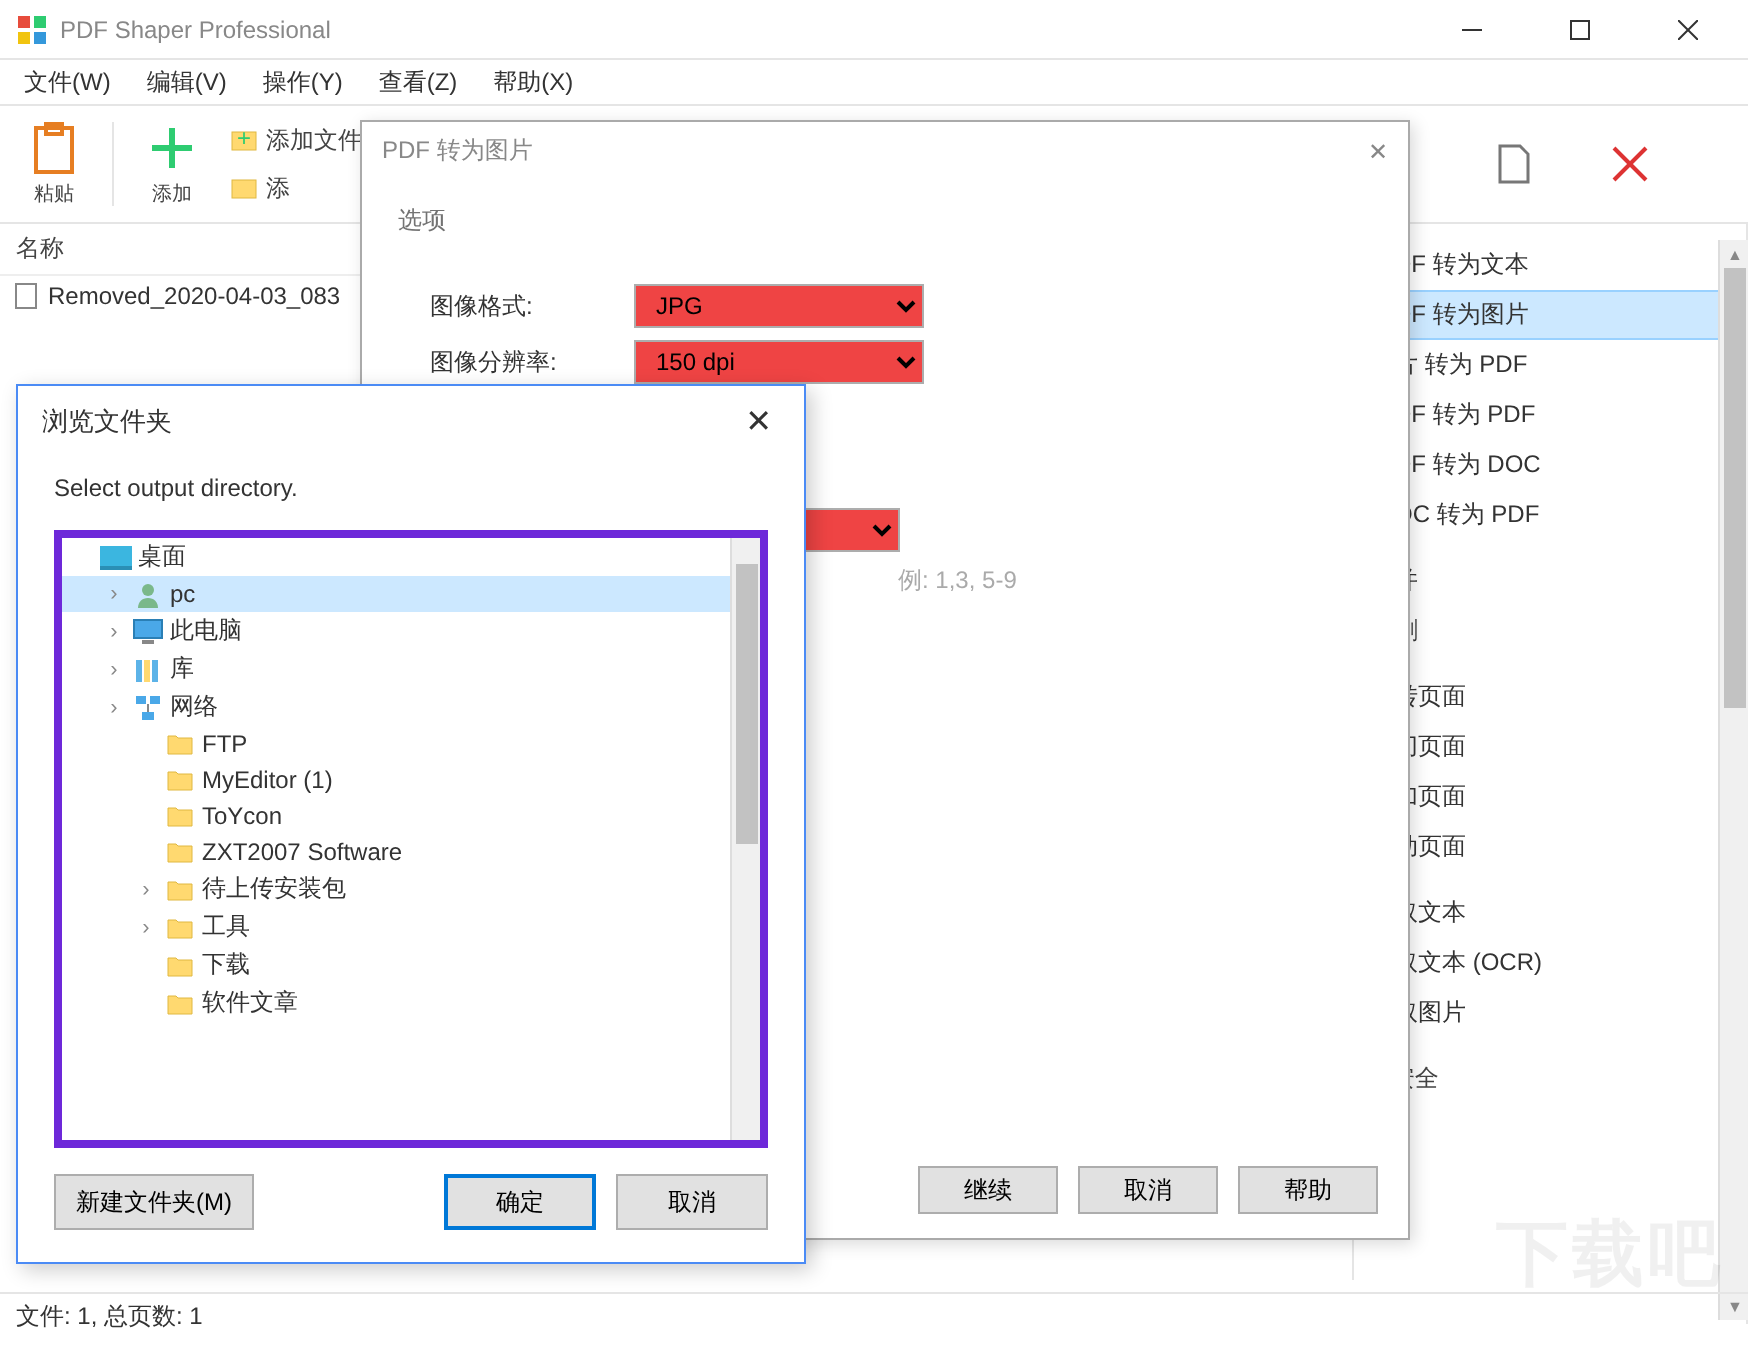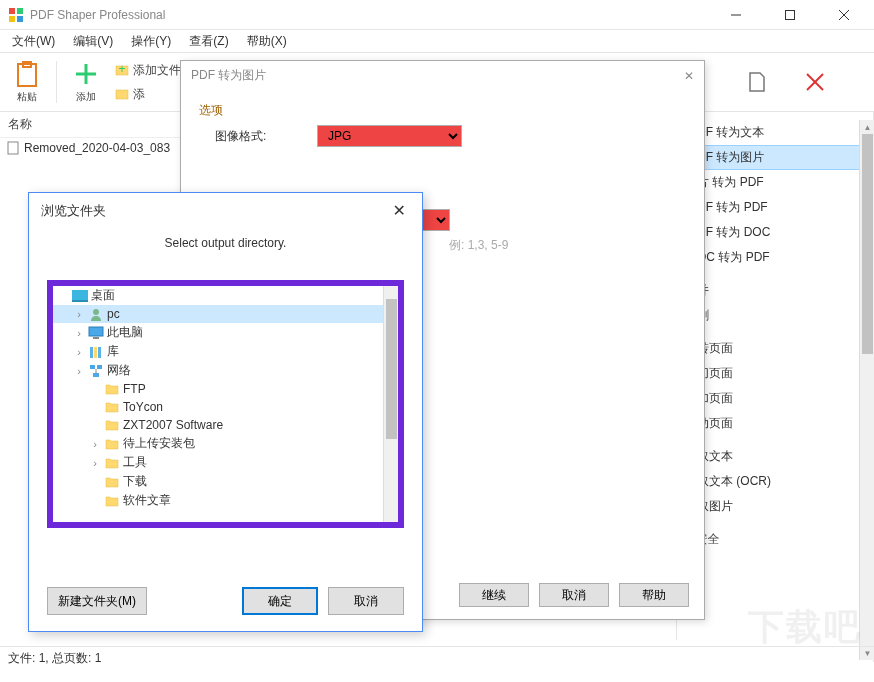--- a/index.html
+++ b/index.html
@@ -37,35 +37,35 @@
     .scrollbar .thumb { position: absolute; top: 14px; left: 2px; width: 11px; height: 220px; background: #c2c2c2; }
     .scrollbar .arr { position: absolute; left: 0; width: 15px; height: 14px; display: flex; align-items: center; justify-content: center; font-size: 8px; color: #888; }
     
     .statusbar { height: 36px; position: absolute; bottom: 0; left: 0; right: 0; padding: 3px 8px; color: #333; border-top: 1px solid #e5e5e5; }
     
     
     .dialog1 { position: absolute; left: 180px; top: 60px; width: 525px; height: 560px; background: #fff; border: 1px solid #aaa; box-shadow: 2px 2px 8px rgba(0,0,0,0.15); }
     .dialog1 .dtitle { display: flex; align-items: center; padding: 6px 10px; color: #888; }
     .dialog1 .dtitle .t { flex: 1; }
     .dialog1 .body { padding: 12px 18px; }
-    .dialog1 .grouplabel { color: #a16207; margin-bottom: 6px; }
+    .dialog1 .grouplabel { color: #737373; margin-bottom: 23px; }
     .dialog1 .row { display: flex; align-items: center; margin: 6px 0 6px 16px; gap: 12px; }
     .dialog1 .row .lbl { width: 90px; color: #333; }
     .dialog1 select { width: 145px; height: 22px; border: 1px solid #adadad; background: #ef4444; padding: 0 6px; font-size: 12px; }
     .dialog1 .hint { color: #aaa; margin-left: 12px; }
     .dialog1 .btns { position: absolute; bottom: 12px; right: 15px; display: flex; gap: 10px; }
     .dbtn { width: 70px; height: 24px; background: #e1e1e1; border: 1px solid #adadad; cursor: pointer; font-size: 12px; }
     
     
-    .dialog2 { position: absolute; left: 28px; top: 192px; width: 395px; height: 440px; background: #fff; border: 1px solid #4b8bf5; box-shadow: 3px 3px 10px rgba(0,0,0,0.2); z-index: 10; }
+    .dialog2 { position: absolute; left: 8px; top: 192px; width: 395px; height: 440px; background: #fff; border: 1px solid #4b8bf5; box-shadow: 3px 3px 10px rgba(0,0,0,0.2); z-index: 10; }
     .dialog2 .dtitle { display: flex; align-items: center; padding: 8px 12px; color: #333; }
     .dialog2 .dtitle .t { flex: 1; font-size: 13px; }
     .dialog2 .close { cursor: pointer; font-size: 16px; padding: 0 4px; }
-    .dialog2 .msg { padding: 8px 18px 14px; color: #333; text-align: center; }
-    .dialog2 .tree { margin: 16px 18px; border: 6px solid #6d28d9; height: 248px; overflow: hidden; position: relative; }
+    .dialog2 .msg { padding: 8px 18px 14px; color: #333; }
+    .dialog2 .tree { margin: 0 18px; border: 4px solid #6d28d9; height: 309px; overflow: hidden; position: relative; }
     .dialog2 .tree .tscroll { position: absolute; right: 0; top: 0; width: 15px; height: 100%; background: #f0f0f0; border-left: 1px solid #ddd; }
     .dialog2 .tree .tscroll .thumb { position: absolute; top: 13px; left: 2px; width: 11px; height: 140px; background: #c2c2c2; }
     .dialog2 .tree .node { display: flex; align-items: center; padding: 1px 4px; gap: 3px; }
     .dialog2 .tree .node.sel { background: #cce8ff; }
     .dialog2 .tree .expand { width: 12px; color: #888; font-size: 11px; cursor: pointer; text-align: center; }
     .dialog2 .tree .ic { width: 16px; height: 16px; display: inline-flex; align-items: center; justify-content: center; }
     .dialog2 .tree .node.l1 { padding-left: 4px; }
     .dialog2 .tree .node.l2 { padding-left: 20px; }
     .dialog2 .tree .node.l3 { padding-left: 36px; }
     .dialog2 .btns { position: absolute; bottom: 16px; left: 18px; right: 18px; display: flex; gap: 10px; }
@@ -208,20 +208,24 @@
   <div class="dtitle">
     <span class="t">PDF 转为图片</span>
     <span style="cursor:pointer;color:#888">✕</span>
   </div>
   <div class="body">
     <div class="grouplabel">选项</div>
     <div class="row">
       <span class="lbl">图像格式:</span>
       <select><option>JPG</option></select>
     </div>
+    <div class="row">
+      <span class="lbl">图像分辨率:</span>
+      <select><option>150 dpi</option></select>
+    </div>
     <div style="height:50px"></div>
     <div class="row">
       <select style="margin-left:90px"><option></option></select>
     </div>
     <div class="row">
       <span style="margin-left:234px" class="hint">例: 1,3, 5-9</span>
     </div>
   </div>
   <div class="btns">
     <button class="dbtn">继续</button>
@@ -299,20 +303,29 @@
         </span>
       <span>FTP</span>
     </div>
     <div class="node l3">
       <span class="expand"></span>
       <span class="ic">
           <svg width="14" height="12">
             <path d="M1 2h4l1 1h7v8H1z" class="folder-ic"></path>
           </svg>
         </span>
+      <span>MyEditor (1)</span>
+    </div>
+    <div class="node l3">
+      <span class="expand"></span>
+      <span class="ic">
+          <svg width="14" height="12">
+            <path d="M1 2h4l1 1h7v8H1z" class="folder-ic"></path>
+          </svg>
+        </span>
       <span>ToYcon</span>
     </div>
     <div class="node l3">
       <span class="expand"></span>
       <span class="ic">
           <svg width="14" height="12">
             <path d="M1 2h4l1 1h7v8H1z" class="folder-ic"></path>
           </svg>
         </span>
       <span>ZXT2007 Software</span>

